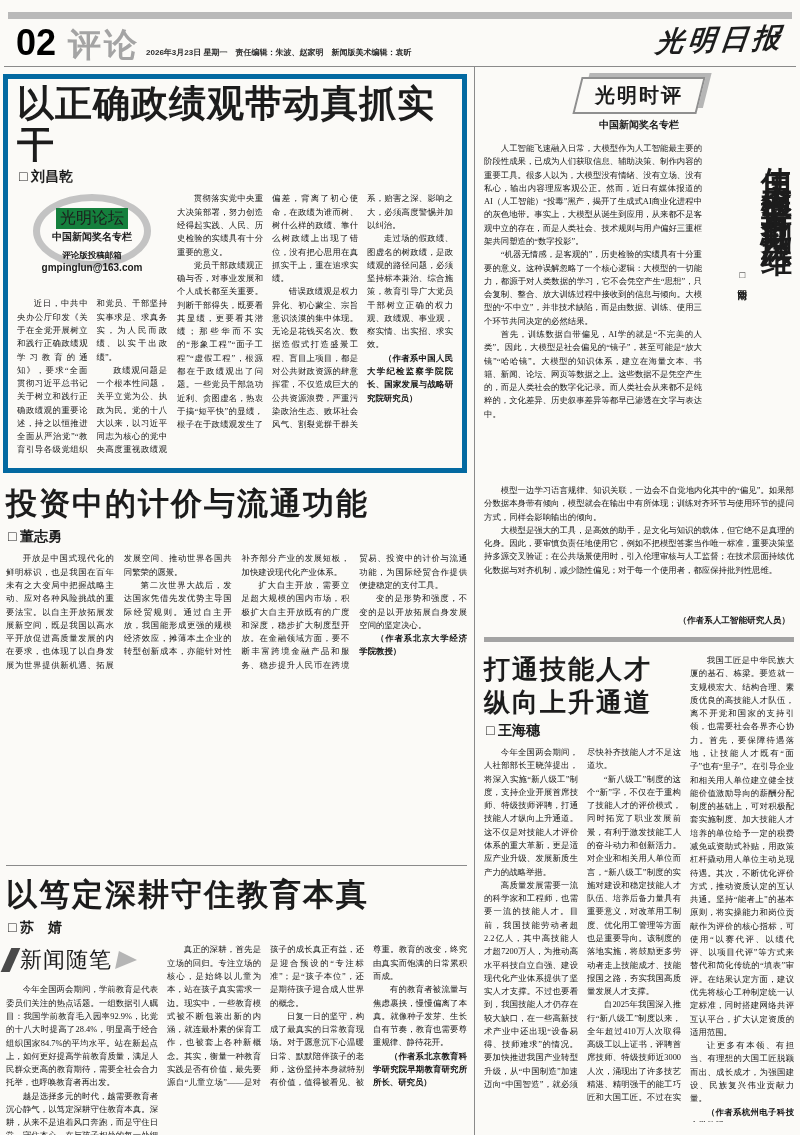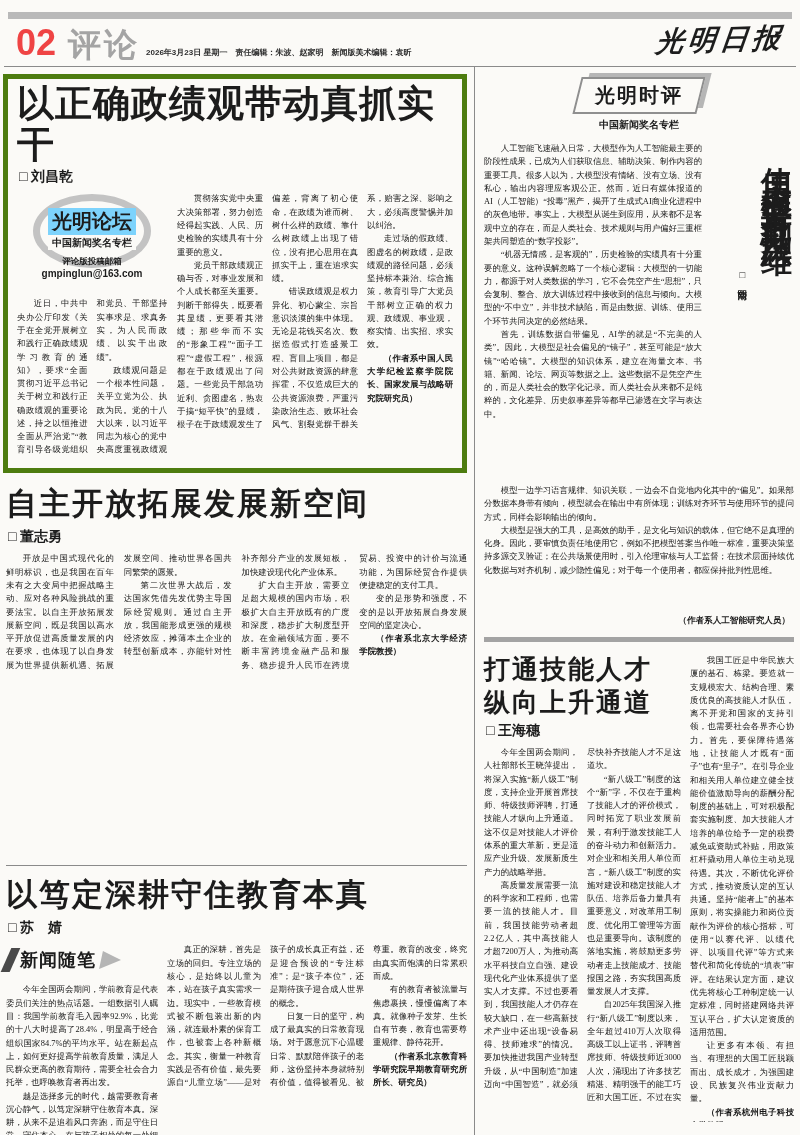--- a/index.html
+++ b/index.html
@@ -6,65 +6,65 @@
   html,body { background:#e9e7e2; }
   .page {
     width:800px; height:1135px; overflow:hidden; background:#fbfaf7;
     font-family:"Liberation Serif","DejaVu Serif",serif; color:#1c1c1c;
     position:relative; margin:0 auto;
   }
   
   .graybar { height:7px; background:#b9b9b9; margin:12px 8px 0 8px; }
   .header-row { display:flex; align-items:flex-end; padding:2px 12px 5px 12px;
     border-bottom:1px solid #8a8a8a; margin:0 4px; }
-  .page-num { font-family:"Liberation Sans",sans-serif; font-size:36px; font-weight:bold; color:#ef4444; line-height:1; }
+  .page-num { font-family:"Liberation Sans",sans-serif; font-size:36px; font-weight:bold; color:#000000; line-height:1; }
   .section-name { font-family:"Liberation Sans",sans-serif; font-size:33px; font-weight:bold; color:#a4a4a4; line-height:1; margin-left:12px; letter-spacing:3px; }
   .dateline { font-family:"Liberation Sans",sans-serif; font-size:8px; font-weight:bold; color:#2e2e2e; margin-left:6px; padding-bottom:3px; }
   .masthead { margin-left:auto; font-size:28px; font-weight:bold; font-style:italic;
     transform:skewX(-8deg) rotate(-2deg); letter-spacing:4px; color:#1d1d1d; padding-bottom:2px; }
   
   .main { display:grid; grid-template-columns:468px 1fr; padding:0 6px; }
   .zone-left { padding-right:7px; }
   .zone-right { border-left:1px solid #8a8a8a; padding-left:9px; }
   
   .byline { font-size:14px; font-weight:bold; margin:3px 0 6px 2px; }
   .cols p, .paras p { font-size:8.4px; line-height:1.58; text-align:justify; text-indent:2em; color:#161616; }
   p.credit { font-weight:bold; }
   .cols2 { column-count:2; column-gap:9px; overflow:hidden; }
   .cols3 { column-count:3; column-gap:9px; overflow:hidden; }
   .cols4 { column-count:4; column-gap:10px; overflow:hidden; }
   
-  .a1-wrap { border:5px solid #4d7c0f; margin:7px 0 2px -3px; padding:5px 9px 8px 9px; background:#fbfaf7; }
+  .a1-wrap { border:5px solid #0369a1; margin:7px 0 2px -3px; padding:5px 9px 8px 9px; background:#fbfaf7; }
   .a1-title { font-size:37px; font-weight:bold; letter-spacing:1px; line-height:1.1; }
   .a1-body { display:flex; gap:10px; height:268px; margin-top:4px; }
   .a1-left { width:150px; flex:none; }
   .a1-leftcols { height:160px; margin-top:5px; }
   .a1-right { flex:1; height:268px; }
   
   .forum-logo { position:relative; height:100px; text-align:center; padding-top:16px; }
   .forum-ring { position:absolute; left:50%; top:2px; transform:translateX(-50%);
     width:118px; height:74px; border:7px solid #c3c3c3; border-radius:50%; }
-  .forum-l1 { position:relative; font-size:20px; font-weight:bold; font-family:"Liberation Sans",sans-serif; background:#7dd3fc; display:inline-block; padding:0 4px; }
+  .forum-l1 { position:relative; font-size:16px; font-weight:normal; font-family:"Liberation Sans",sans-serif; background:#15803d; display:inline-block; padding:0 4px; }
   .forum-l2 { position:relative; font-size:10px; font-weight:bold; font-family:"Liberation Sans",sans-serif; background:#fbfaf7; display:block; width:max-content; margin:1px auto 0; padding:0 4px; }
   .forum-l3 { position:relative; font-size:8.5px; font-weight:bold; margin-top:6px; }
   .forum-mail { position:relative; font-size:10px; font-weight:bold; font-family:"Liberation Sans",sans-serif; }
   
   .a2 { margin-top:10px; }
   .a2-title { font-size:31px; font-weight:bold; letter-spacing:2px; }
   .a2-cols { height:304px; margin-top:4px; }
   
   .a5 { border-top:1px solid #8a8a8a; margin-top:9px; padding-top:8px; }
   .a5-title { font-size:31px; font-weight:bold; letter-spacing:2px; }
   .a5-body { display:flex; gap:9px; margin-top:4px; }
   .a5-colA { width:152px; flex:none; }
   .a5-colA .paras { height:168px; overflow:hidden; margin-top:6px; }
   .a5-rest { flex:1; height:206px; }
   .suibi-badge { display:flex; align-items:center; gap:5px; height:34px; }
   .suibi-slash { width:9px; height:24px; background:#4a4a4a; transform:skewX(-24deg); }
-  .suibi-text { font-size:18px; font-weight:bold; font-family:"Liberation Sans",sans-serif; letter-spacing:1px;text-align:center; }
+  .suibi-text { font-size:22px; font-weight:normal; font-family:"Liberation Sans",sans-serif; letter-spacing:1px;text-align:center; }
   .suibi-flag { width:0; height:0; border-left:20px solid #b5b5b5; border-top:9px solid transparent; border-bottom:9px solid transparent; transform:skewX(-12deg); }
   
   .a3 { padding-top:10px; }
   .sp-logo-wrap { text-align:center; }
   .sp-logo { display:inline-block; border:2px solid #8f8f8f; transform:skewX(-14deg);
     padding:3px 16px; box-shadow:6px -5px 0 -1px #b6b6b6; background:#fbfaf7; }
   .sp-logo-inner { transform:skewX(14deg); font-family:"Liberation Sans",sans-serif; font-size:20px; font-weight:bold; letter-spacing:2px; }
   .sp-sub { font-family:"Liberation Sans",sans-serif; font-size:10px; font-weight:bold; margin-top:4px; }
   .a3-row { display:flex; gap:8px; margin-top:10px; }
   .a3-paras { width:218px; flex:none; height:336px; overflow:hidden; }
@@ -118,21 +118,21 @@
               <p>贯彻落实党中央重大决策部署，努力创造经得起实践、人民、历史检验的实绩具有十分重要的意义。</p>
               <p>党员干部政绩观正确与否，对事业发展和个人成长都至关重要。判断干部得失，既要看其显绩，更要看其潜绩；那些华而不实的“形象工程”“面子工程”“虚假工程”，根源都在于政绩观出了问题。一些党员干部急功近利、贪图虚名，热衷于搞“短平快”的显绩，根子在于政绩观发生了偏差，背离了初心使命，在政绩为谁而树、树什么样的政绩、靠什么树政绩上出现了错位，没有把心思用在真抓实干上，重在追求实绩。</p>
               <p>错误政绩观是权力异化、初心蒙尘、宗旨意识淡漠的集中体现。无论是花钱买名次、数据造假式打造盛景工程、盲目上项目，都是对公共财政资源的肆意挥霍，不仅造成巨大的公共资源浪费，严重污染政治生态、败坏社会风气、割裂党群干群关系，贻害之深、影响之大，必须高度警惕并加以纠治。</p>
               <p>走过场的假政绩、图虚名的树政绩，是政绩观的路径问题，必须坚持标本兼治、综合施策，教育引导广大党员干部树立正确的权力观、政绩观、事业观，察实情、出实招、求实效。</p>
               <p class="credit">（作者系中国人民大学纪检监察学院院长、国家发展与战略研究院研究员）</p>
             </div>
         </div>
       </section>
 
       <section class="a2">
-        <h2 class="a2-title">自主开放拓展发展新空间</h2>
+        <h2 class="a2-title">投资中的计价与流通功能</h2>
         <div class="byline">□ 董志勇</div>
         <div class="a2-cols cols4 cols">
             <p>开放是中国式现代化的鲜明标识，也是我国在百年未有之大变局中把握战略主动、应对各种风险挑战的重要法宝。以自主开放拓展发展新空间，既是我国以高水平开放促进高质量发展的内在要求，也体现了以自身发展为世界提供新机遇、拓展发展空间、推动世界各国共同繁荣的愿景。</p>
             <p>第二次世界大战后，发达国家凭借先发优势主导国际经贸规则。通过自主开放，我国能形成更强的规模经济效应，摊薄本土企业的转型创新成本，亦能针对性补齐部分产业的发展短板，加快建设现代化产业体系。</p>
             <p>扩大自主开放，需要立足超大规模的国内市场，积极扩大自主开放既有的广度和深度，稳步扩大制度型开放。在金融领域方面，要不断丰富跨境金融产品和服务、稳步提升人民币在跨境贸易、投资中的计价与流通功能，为国际经贸合作提供便捷稳定的支付工具。</p>
             <p>变的是形势和强度，不变的是以开放拓展自身发展空间的坚定决心。</p>
             <p class="credit">（作者系北京大学经济学院教授）</p>
           </div>
       </section>
 

